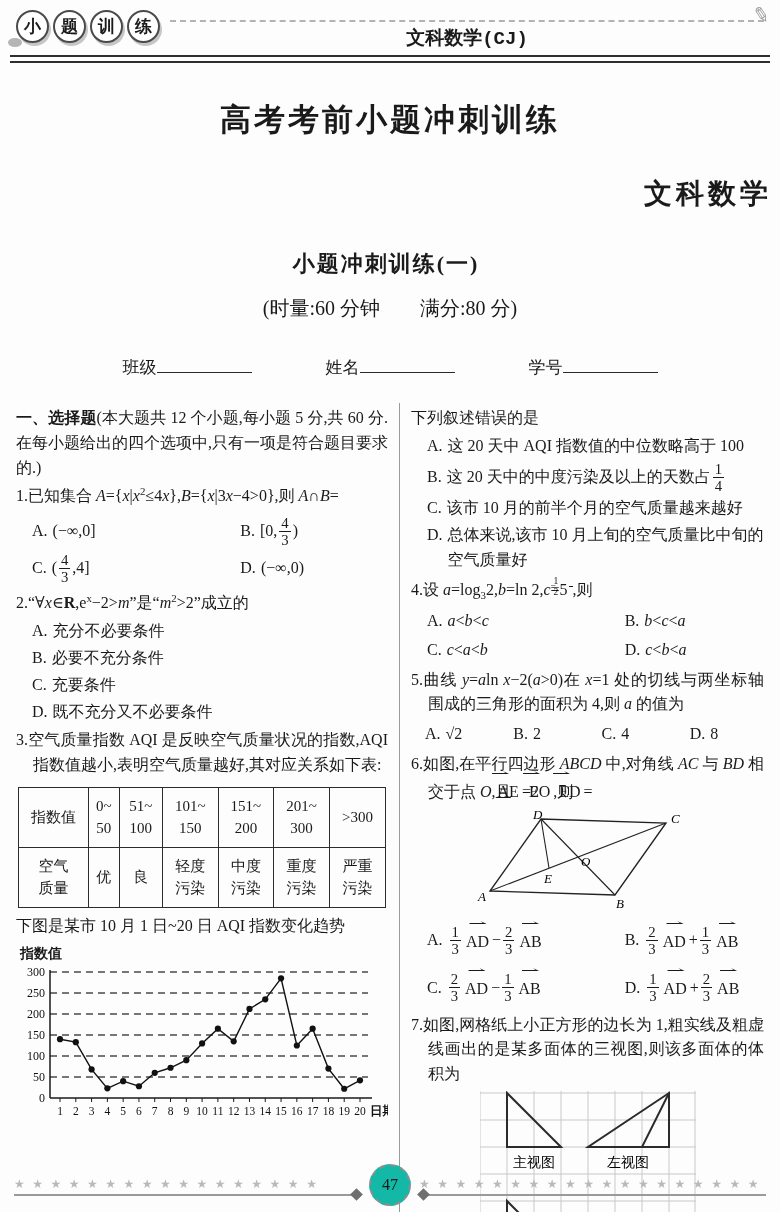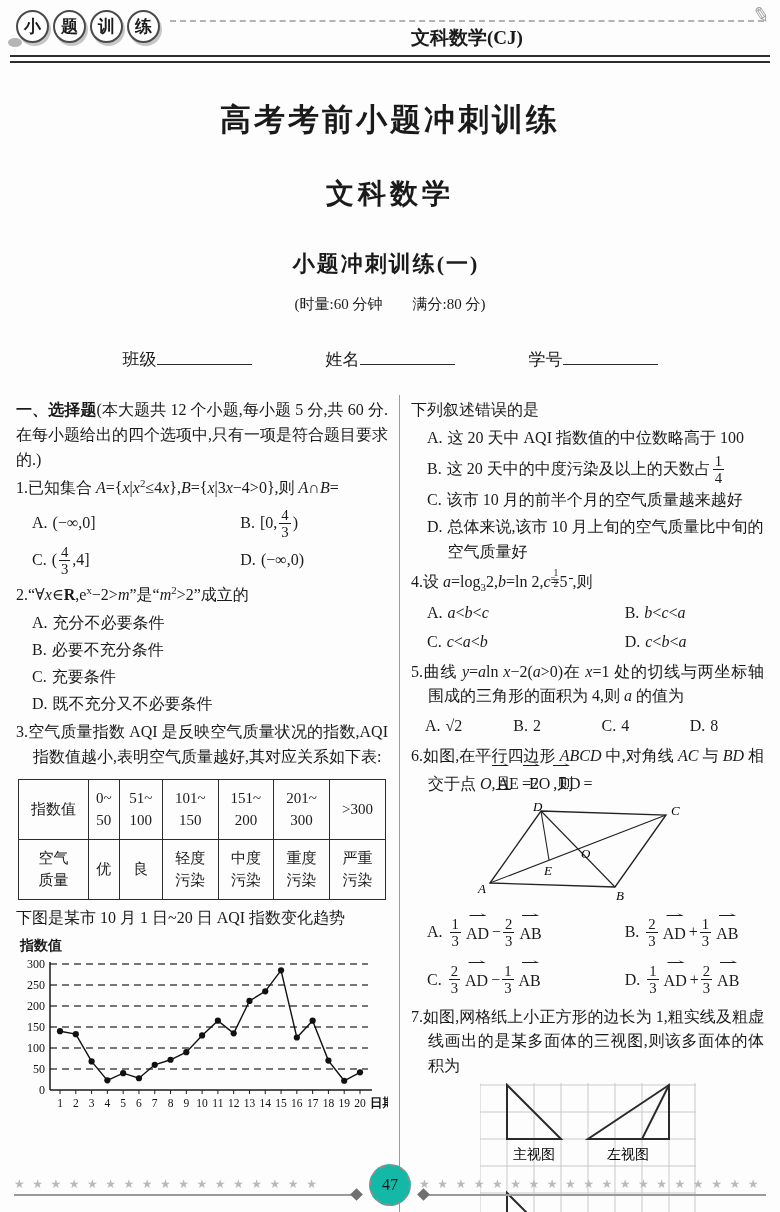--- a/index.html
+++ b/index.html
@@ -12,28 +12,28 @@
   .header{display:flex;align-items:flex-start;padding:7px 16px 0 16px;}
   .logo{display:flex;gap:4px;margin-top:3px;position:relative;}
   .logo-dot{position:absolute;left:-8px;bottom:-4px;width:14px;height:9px;background:#b5b5b5;border-radius:50%;}
   .logo-circle{
     width:29px;height:29px;border:2px solid #4a4a4a;border-radius:50%;
     display:flex;align-items:center;justify-content:center;
     font-weight:bold;font-size:17px;background:#fff;box-shadow:2px 3px 0 #c6c6c6;
   }
   .header-mid{flex:1;position:relative;margin-left:10px;}
   .header-dash{border-top:2px dashed #b3b3b3;margin-top:13px;}
-  .header-title{text-align:center;font-weight:bold;font-size:19px;margin-top:3px;font-family:Liberation Serif, serif;}
+  .header-title{text-align:center;font-weight:bold;font-size:19px;margin-top:3px;font-family:Liberation Mono, monospace;}
   .pencil{position:absolute;right:-6px;top:-4px;color:#9a9a9a;font-size:20px;transform:rotate(12deg);}
   .double-rule{height:4px;border-top:2.5px solid #2e2e2e;border-bottom:2px solid #2e2e2e;margin:4px 10px 0 10px;}
   
   .t-main{text-align:center;font-size:31px;font-weight:bold;letter-spacing:3px;margin:36px 0 0 0;}
-  .t-subject{text-align:center;font-size:28px;font-weight:bold;letter-spacing:4px;margin:34px 0 0 0;}
+  .t-subject{text-align:right;font-size:28px;font-weight:bold;letter-spacing:4px;margin:34px 8px 0 0;}
   .t-section{text-align:center;font-size:22px;font-weight:bold;letter-spacing:2px;margin:36px 8px 0 0;}
-  .t-meta{text-align:center;font-size:15px;margin:16px 0 0 0;}
+  .t-meta{text-align:center;font-size:20px;margin:16px 0 0 0;}
   .fields{display:flex;justify-content:center;gap:74px;margin:34px 0 0 0;font-size:17px;}
   .blank{display:inline-block;width:95px;border-bottom:1.5px solid #2a2a2a;height:15px;vertical-align:baseline;}
   
   .columns{display:grid;grid-template-columns:1fr 1px 1fr;gap:0 11px;margin:24px 16px 0 16px;font-size:16px;line-height:1.55;}
   .divider{background:#9a9a9a;width:1px;}
   .stem{margin:3px 0;text-align:justify;padding-left:17px;text-indent:-17px;}
   .noind{padding-left:0;text-indent:0;}
   .opt{display:flex;align-items:center;margin:2px 0 2px 16px;min-height:25px;}
   .opt-label{margin-right:5px;white-space:nowrap;}
   .opt-body{display:inline-flex;align-items:center;flex-wrap:wrap;}

